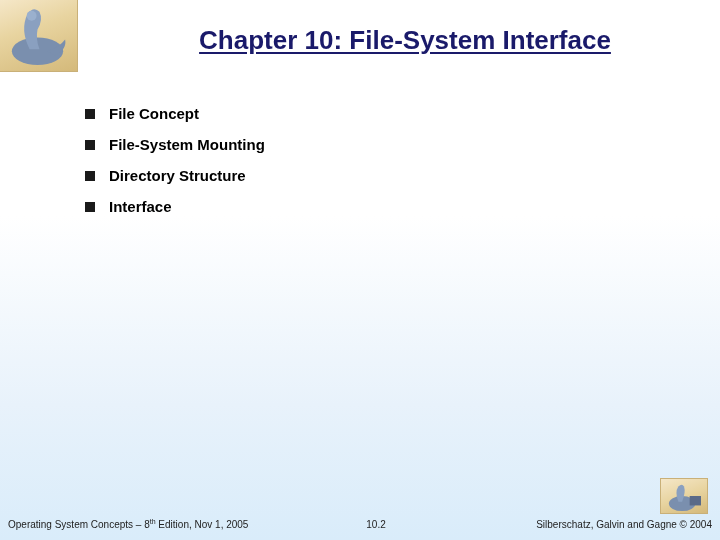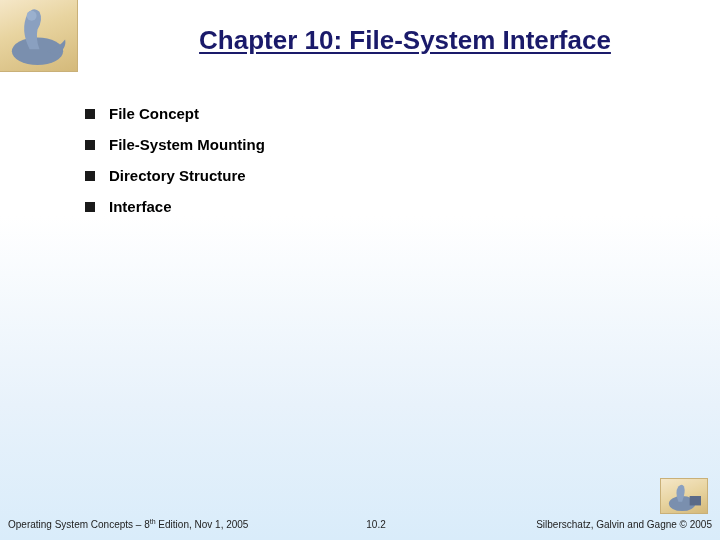--- a/index.html
+++ b/index.html
@@ -136,14 +136,14 @@
     <path d="M18 24 Q14 14 18 8 Q22 4 24 8 Q26 14 22 24 Z" fill="#8aa0c0"></path>
     <rect x="30" y="18" width="12" height="10" fill="#5a6a88"></rect>
   </svg>
 </div>
 
 <div class="footer">
   <div class="footer-left">
     <span>Operating System Concepts – 8</span><sup>th</sup><span> Edition, Nov 1, 2005</span>
   </div>
   <div class="footer-center">10.2</div>
-  <div class="footer-right">Silberschatz, Galvin and Gagne © 2005</div>
+  <div class="footer-right">Silberschatz, Galvin and Gagne © 2004</div>
 </div>
 
 </body></html>

